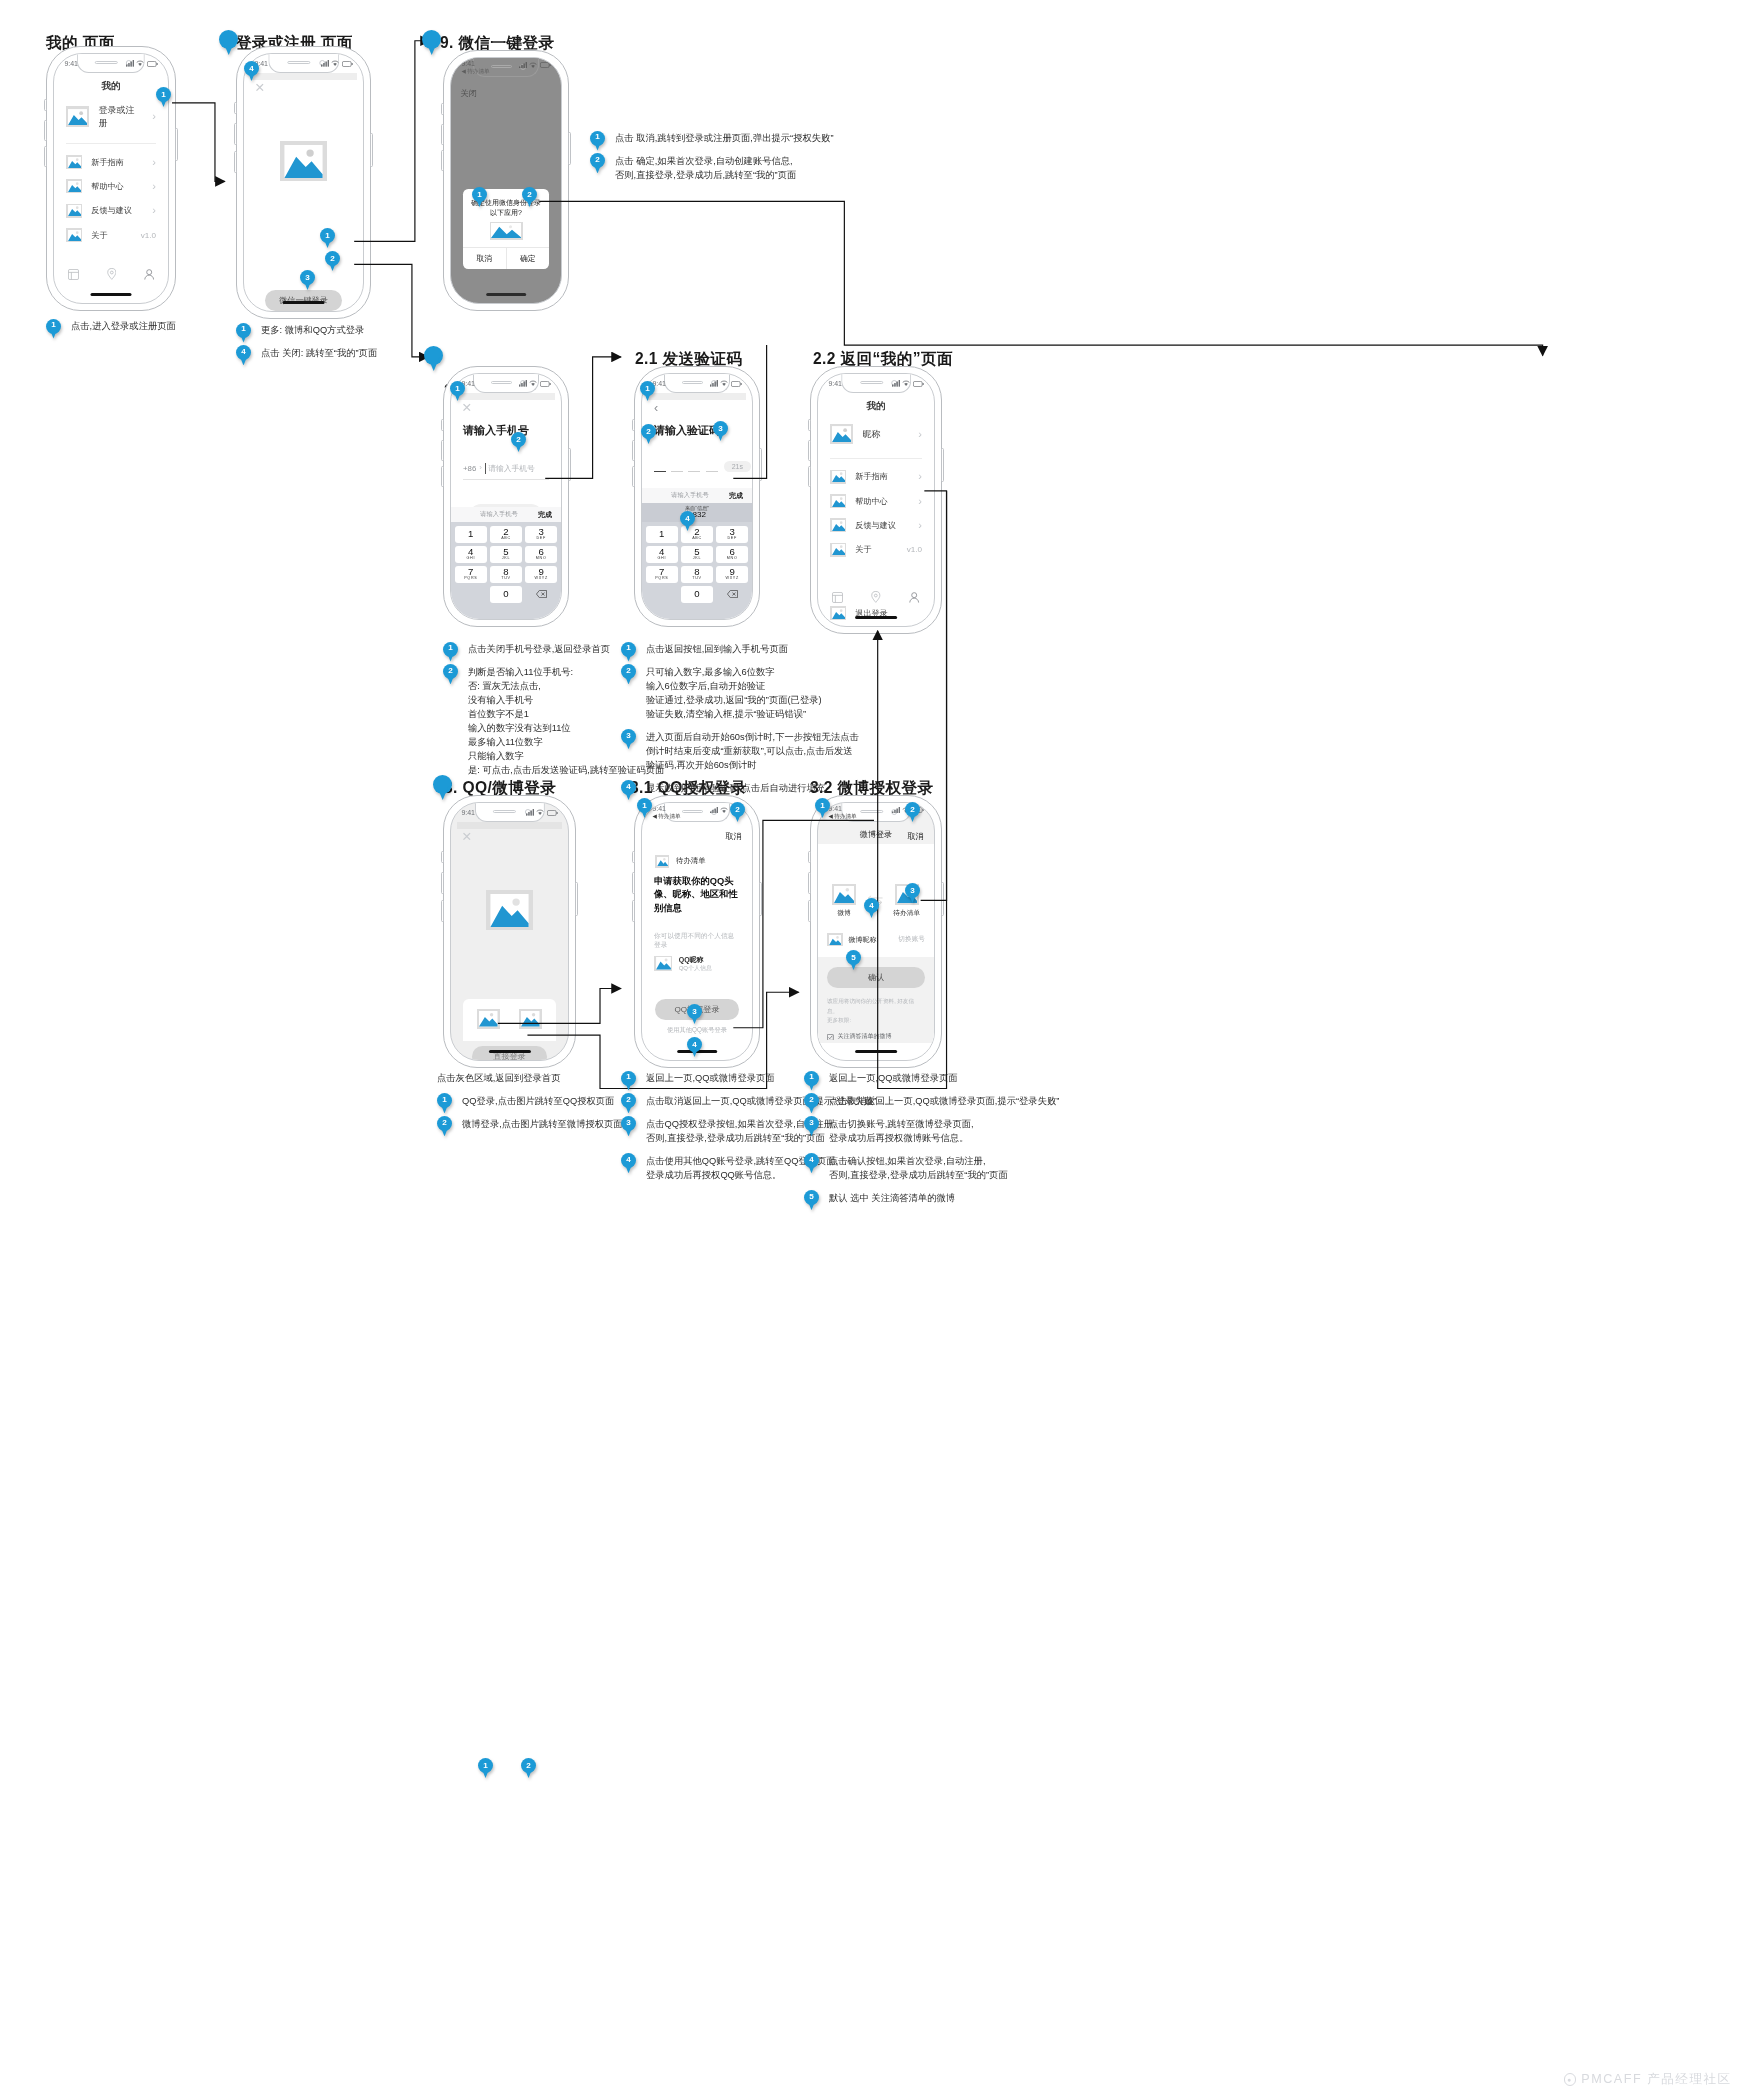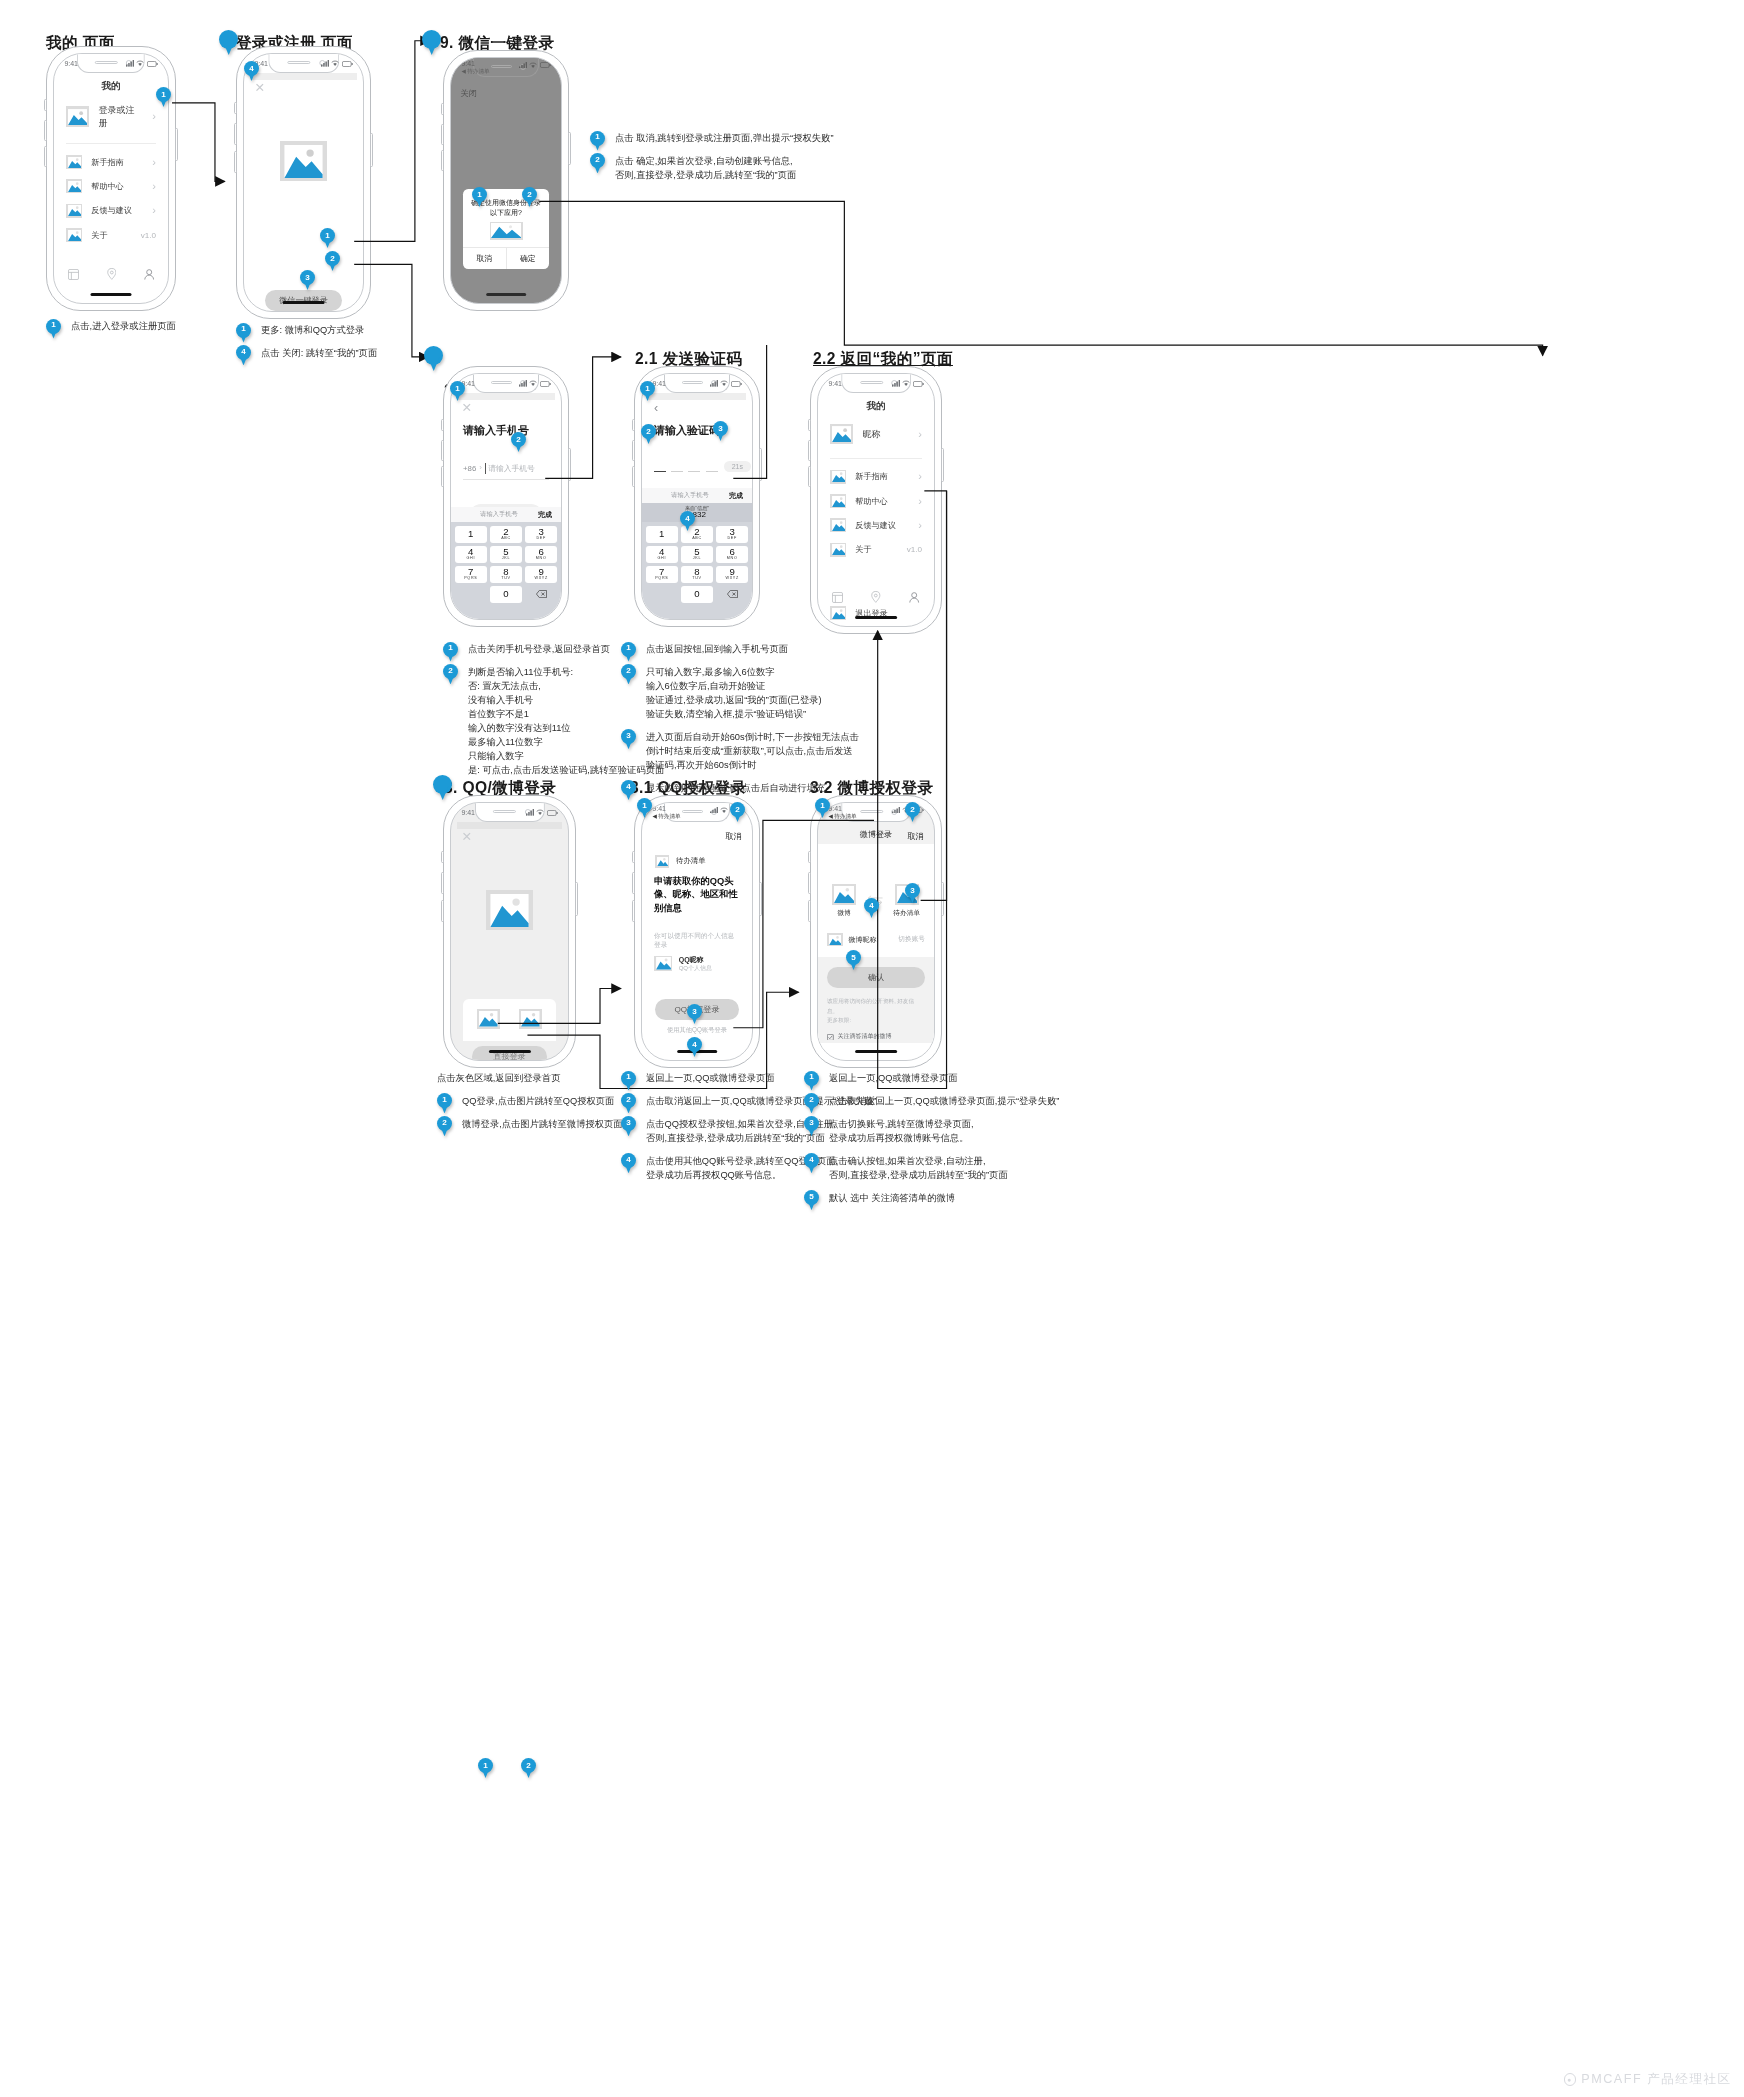--- a/index.html
+++ b/index.html
@@ -222,21 +222,21 @@
 
       <path d="M1243,1216 L1278,1216 L1278,663"></path>
     </g>
   </svg>
 
   <div class="sec-title" style="left:46px;top:33px;">我的 页面</div>
   <div class="sec-title" style="left:236px;top:33px;">登录或注册 页面</div>
   <div class="sec-title" style="left:440px;top:33px;">9. 微信一键登录</div>
   <div class="sec-title" style="left:444px;top:349px;margin-top:32px;">2. 手机号登录</div>
   <div class="sec-title" style="left:635px;top:349px;">2.1 发送验证码</div>
-  <div class="sec-title" style="left:813px;top:349px;text-decoration:underline;">2.2 返回“我的”页面</div>
+  <div class="sec-title" style="left:813px;top:349px;">2.2 返回“我的”页面</div>
   <div class="sec-title" style="left:444px;top:778px;">3. QQ/微博登录</div>
   <div class="sec-title" style="left:630px;top:778px;">3.1 QQ授权登录</div>
   <div class="sec-title" style="left:810px;top:778px;">3.2 微博授权登录</div>
 
   <div class="pin blank" style="left:219px;top:30px;">
       <div class="body"></div>
       <div class="tail"></div>
     </div>
   <div class="pin blank" style="left:422px;top:30px;">
       <div class="body"></div>

